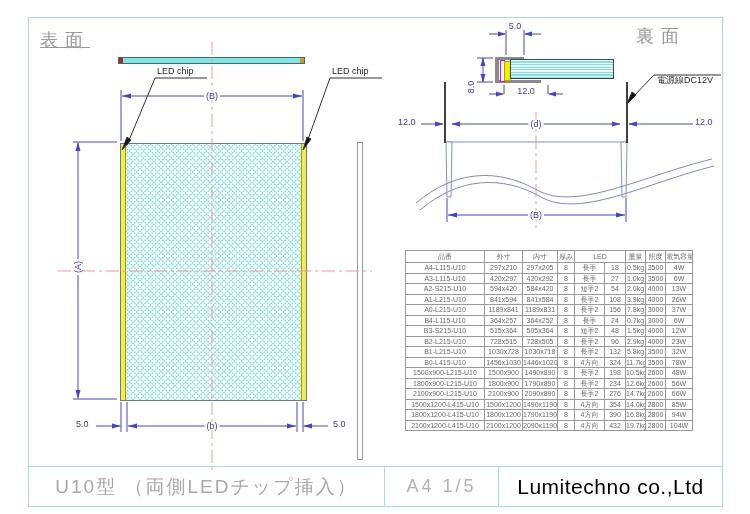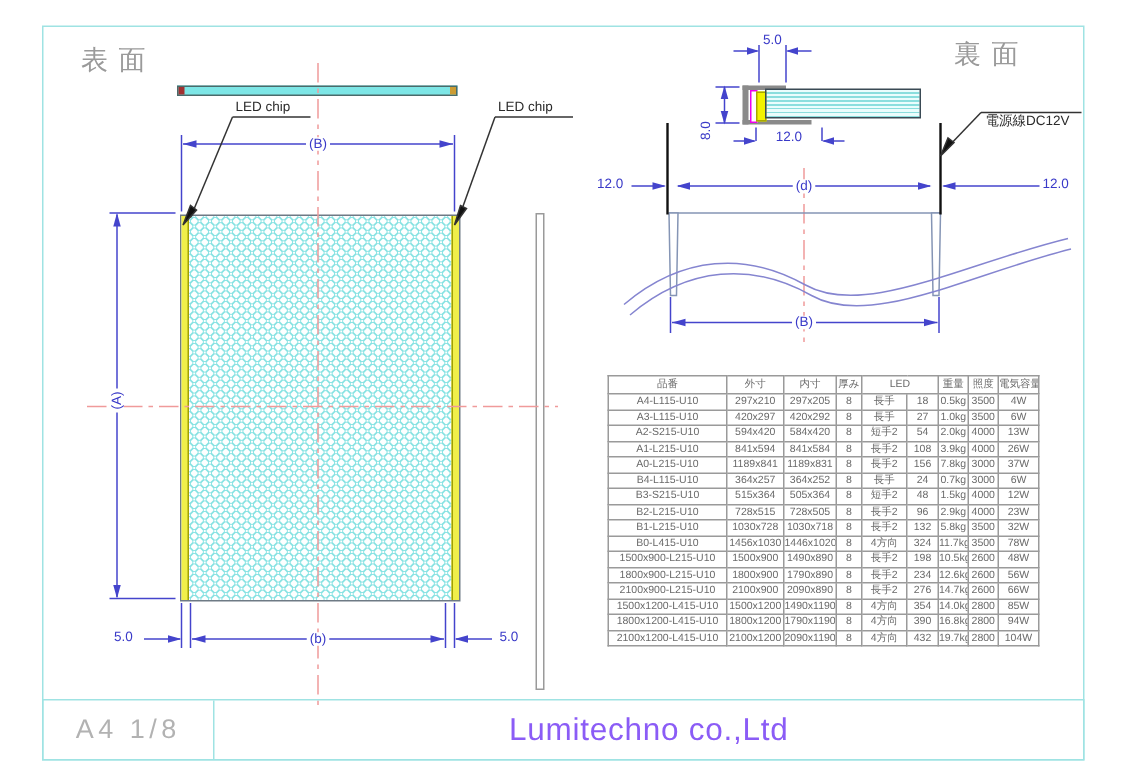--- a/index.html
+++ b/index.html
@@ -51,21 +51,21 @@
   #spec-table th,#spec-table td{border:1px solid #9a9a9a;font-size:7px;font-weight:normal;
     color:#6a6a6a;text-align:center;padding:0;line-height:1.05;overflow:hidden;white-space:nowrap;}
   #spec-table thead tr{height:12px;}
   #spec-table tbody tr{height:10px;}
 
   
   #title-block{left:28px;top:466px;width:693px;height:39px;border:1px solid #9fe3e3;display:flex;}
   #title-block .cell{display:flex;align-items:center;justify-content:center;height:100%;}
   #tb-title{width:355px;border-right:1px solid #9fe3e3;font-size:19px;color:#a8a8a8;letter-spacing:2px;}
   #tb-sheet{width:113px;border-right:1px solid #9fe3e3;font-size:18px;color:#b2b2b2;letter-spacing:3px;}
-  #tb-company{flex:1;font-size:21px;color:#8b5cf6;letter-spacing:0.5px;}
+  #tb-company{flex:1;font-size:21px;color:#000000;letter-spacing:0.5px;}
 </style>
 </head>
 <body>
 
 <div id="stage">
 
   <div id="frame" class="abs"></div>
 
   <div id="front-topbar" class="abs">
     <span class="tipl"></span>
@@ -186,21 +186,21 @@
 
       <line x1="504" y1="85" x2="504" y2="94"></line>
       <line x1="548" y1="85" x2="548" y2="94"></line>
       <line x1="489" y1="94" x2="503" y2="94"></line>
       <polygon points="504,94 496,91.5 496,96.5" stroke="none"></polygon>
       <line x1="549" y1="94" x2="563" y2="94"></line>
       <polygon points="548,94 556,91.5 556,96.5" stroke="none"></polygon>
     </g>
   </svg>
 
-  <span class="abs view-label" style="left:54px;top:28px;">表面</span>
+  <span class="abs view-label" style="left:40px;top:28px;text-decoration:underline;">表面</span>
   <span class="abs view-label" style="left:636px;top:24px;">裏面</span>
 
   <span class="abs callout" style="left:157px;top:67px;">LED chip</span>
   <span class="abs callout" style="left:332px;top:67px;">LED chip</span>
 
   <span class="abs dim onln" style="left:212px;top:96px;">(B)</span>
   <span class="abs dim rot" style="left:78px;top:267px;">(A)</span>
   <span class="abs dim" style="left:76px;top:420px;">5.0</span>
   <span class="abs dim onln" style="left:212px;top:426px;">(b)</span>
   <span class="abs dim" style="left:333px;top:420px;">5.0</span>
@@ -413,17 +413,18 @@
           <td>4方向</td>
           <td>432</td>
           <td>19.7kg</td>
           <td>2800</td>
           <td>104W</td>
         </tr>
       </tbody>
   </table>
 
   <div id="title-block" class="abs">
-    <div class="cell" id="tb-sheet">A4 1/8</div>
+    <div class="cell" id="tb-title">U10型 （両側LEDチップ挿入）</div>
+    <div class="cell" id="tb-sheet">A4 1/5</div>
     <div class="cell" id="tb-company">Lumitechno co.,Ltd</div>
   </div>
 
 </div>
 
 </body></html>

